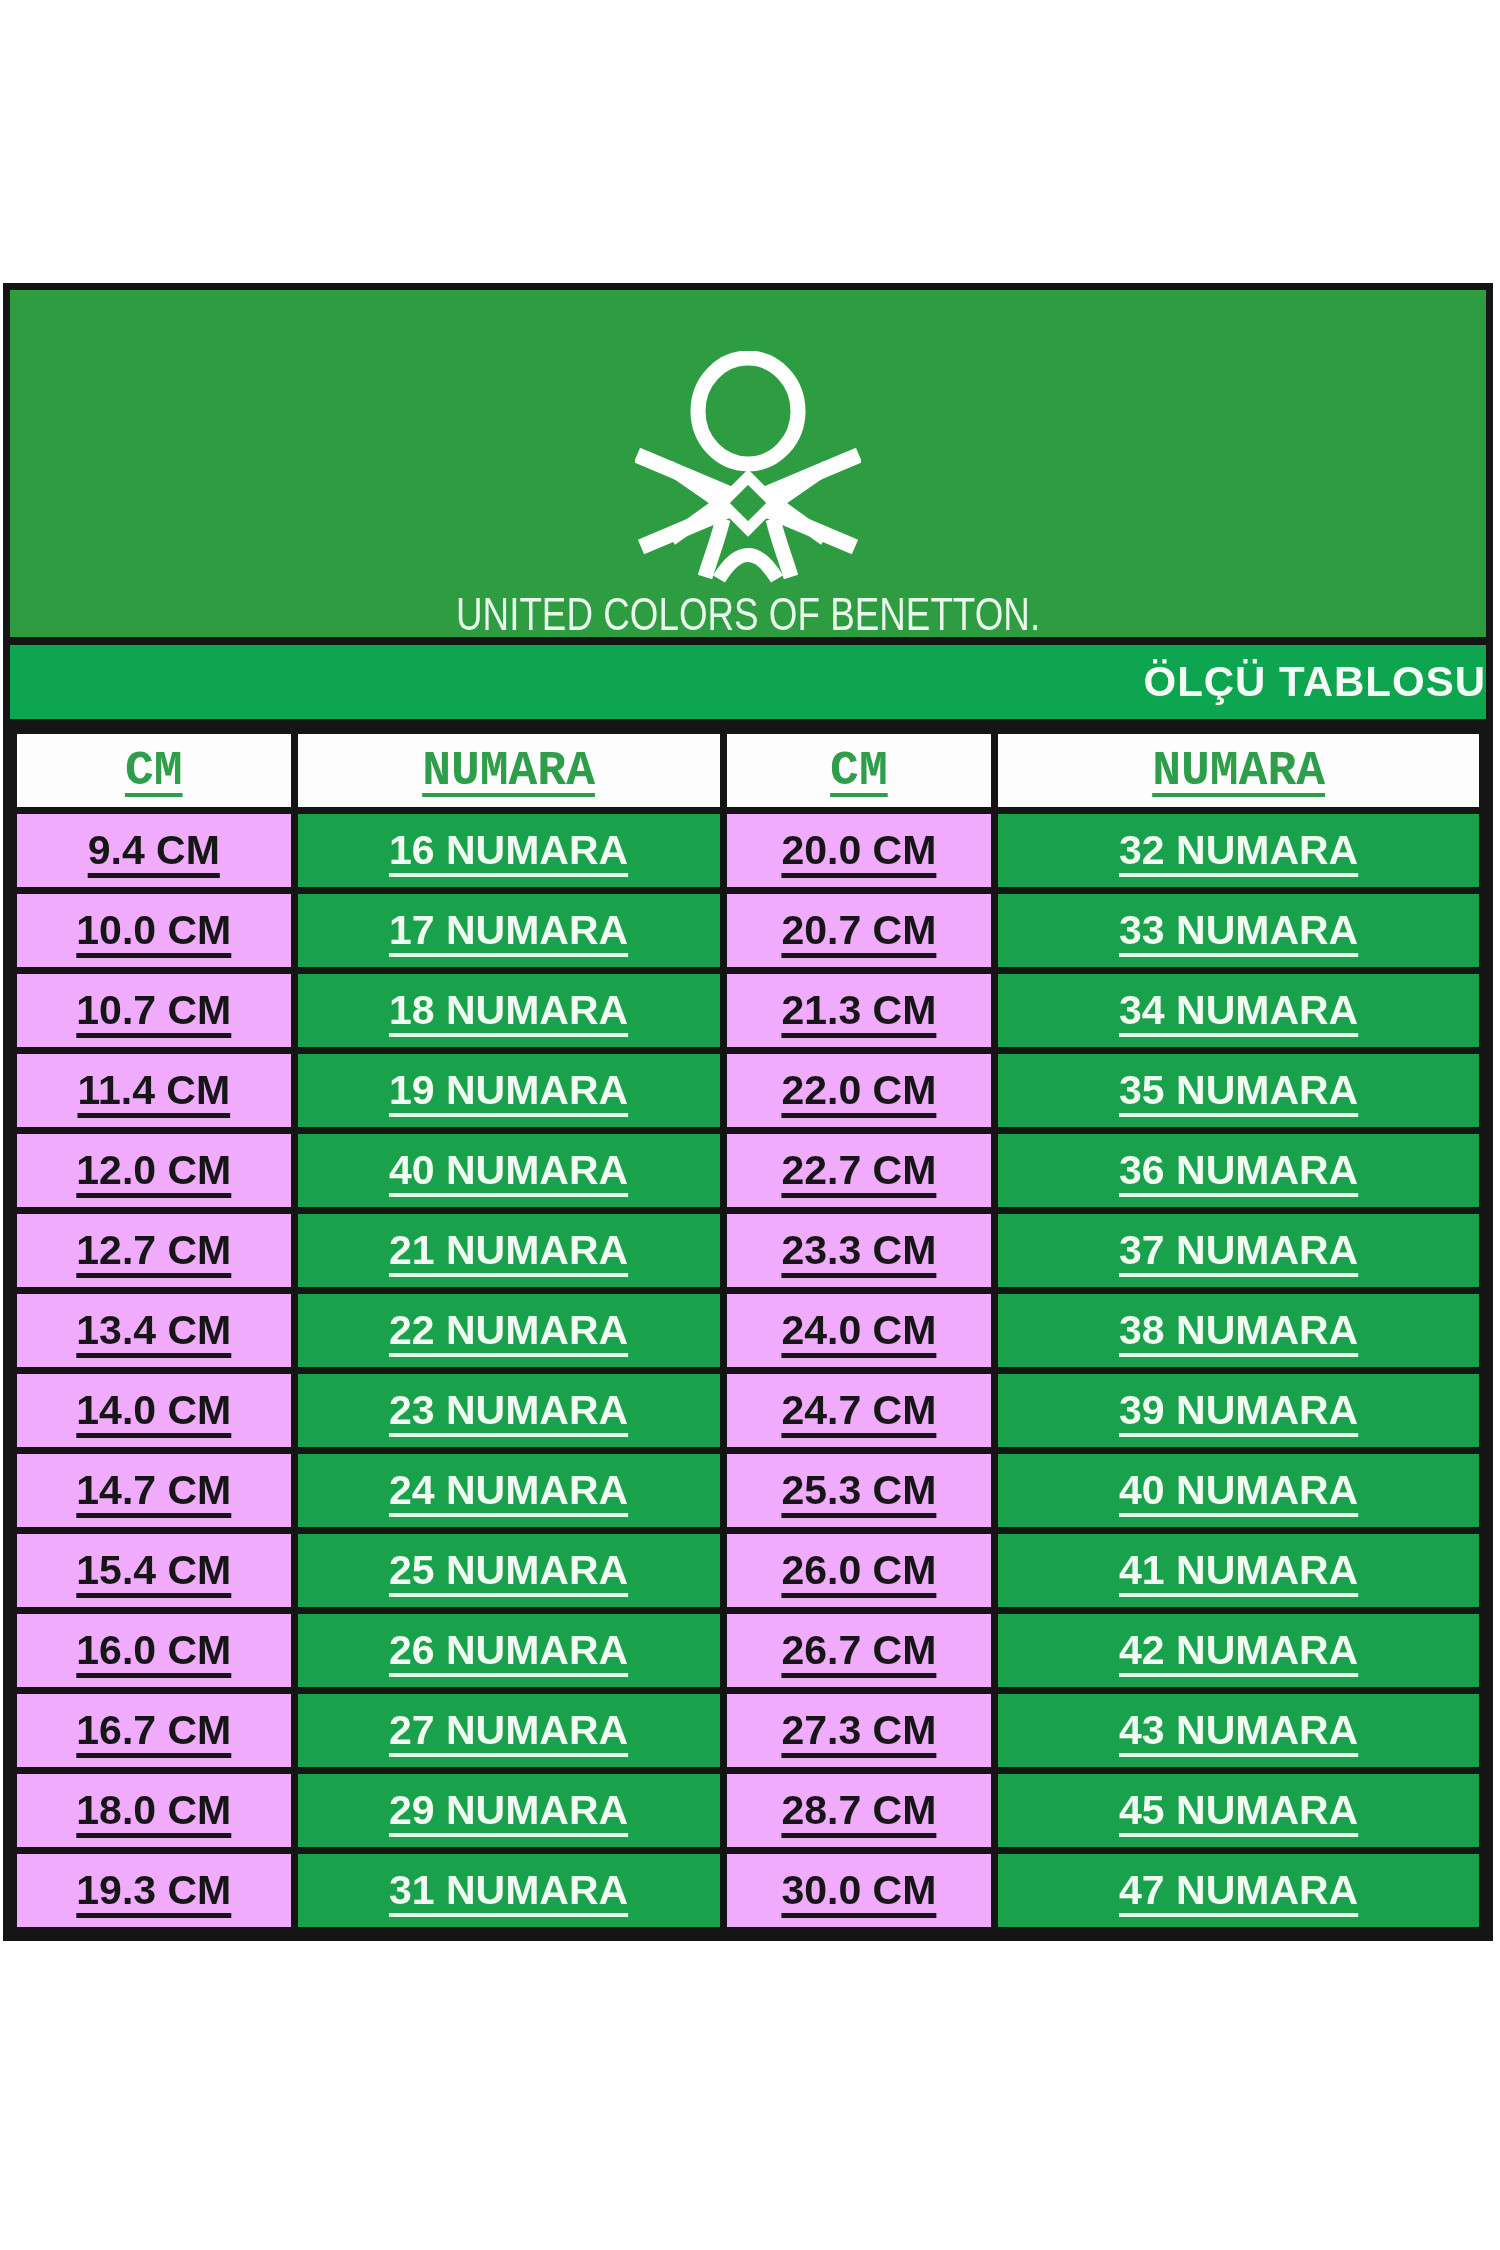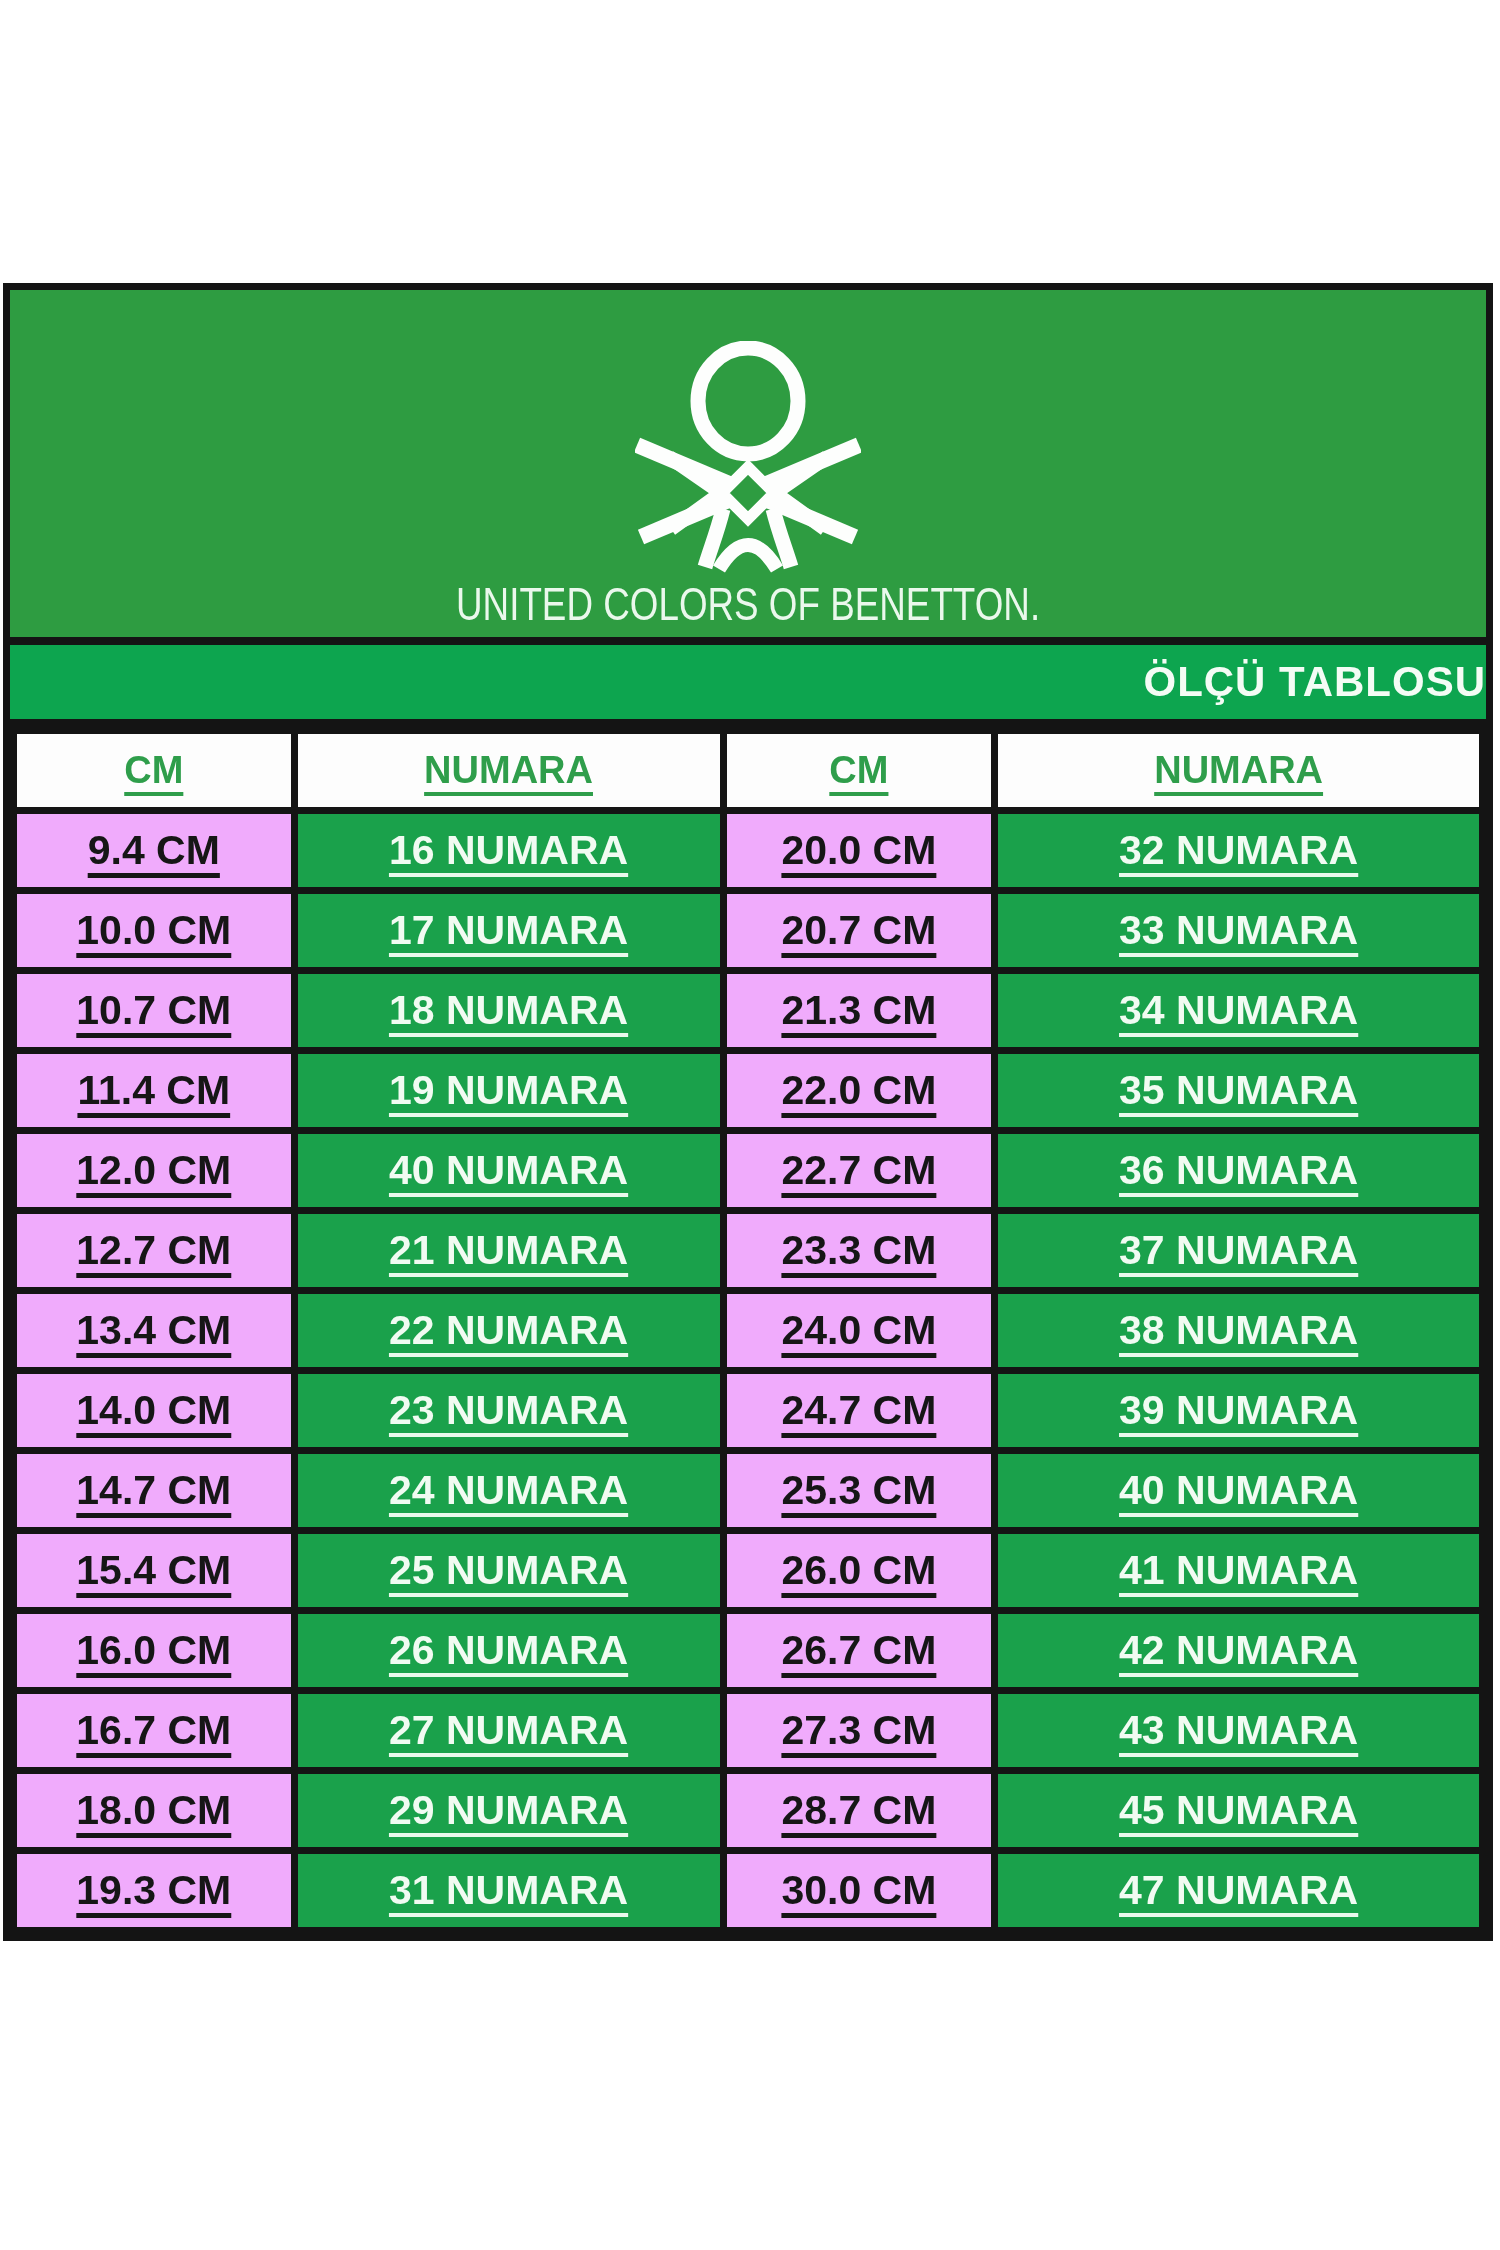--- a/index.html
+++ b/index.html
@@ -8,21 +8,21 @@
     font-family:"Liberation Sans",sans-serif;
     -webkit-font-smoothing:antialiased;
   }
   .panel{
     position:absolute;left:3px;top:283px;width:1476px;
     border:7px solid #141414;background:#ffffff;
   }
   
   .logo-block{
     height:347px;background:var(--logo-green,#2E9C41);
-    display:flex;flex-direction:column;align-items:center;justify-content:center;
+    display:flex;flex-direction:column;align-items:center;justify-content:flex-end;
     overflow:hidden;
   }
   .logo-svg{margin-top:40px;width:226px;height:238px;display:block;flex:0 0 auto;}
   .wordmark{
     margin-top:2px;color:#EAF8EC;font-size:46px;font-weight:400;line-height:1;
     white-space:nowrap;transform:scaleX(0.80);transform-origin:center;
     letter-spacing:0px;
   }
   
   .banner{
@@ -34,21 +34,21 @@
   }
   
   table.size-table{
     width:100%;border-collapse:collapse;table-layout:fixed;background:#ffffff;
   }
   .size-table th,.size-table td{
     border:7px solid #141414;height:73px;text-align:center;vertical-align:middle;
     padding:0;font-weight:bold;white-space:nowrap;
   }
   .size-table th{
-    background:#fdfdfd;color:var(--header-green,#2F9E4B);font-size:38px;
+    background:#fdfdfd;color:var(--header-green,#2F9E4B);font-size:48px;font-family:Liberation Mono, monospace;
   }
   .size-table td.cm{
     background:#f0abfc;color:#161616;font-size:41px;
   }
   .size-table td.num{
     background:var(--cell-green,#1AA14B);color:#F1FBF2;font-size:41px;
   }
   .u{
     text-decoration:underline;
     text-decoration-thickness:5px;

